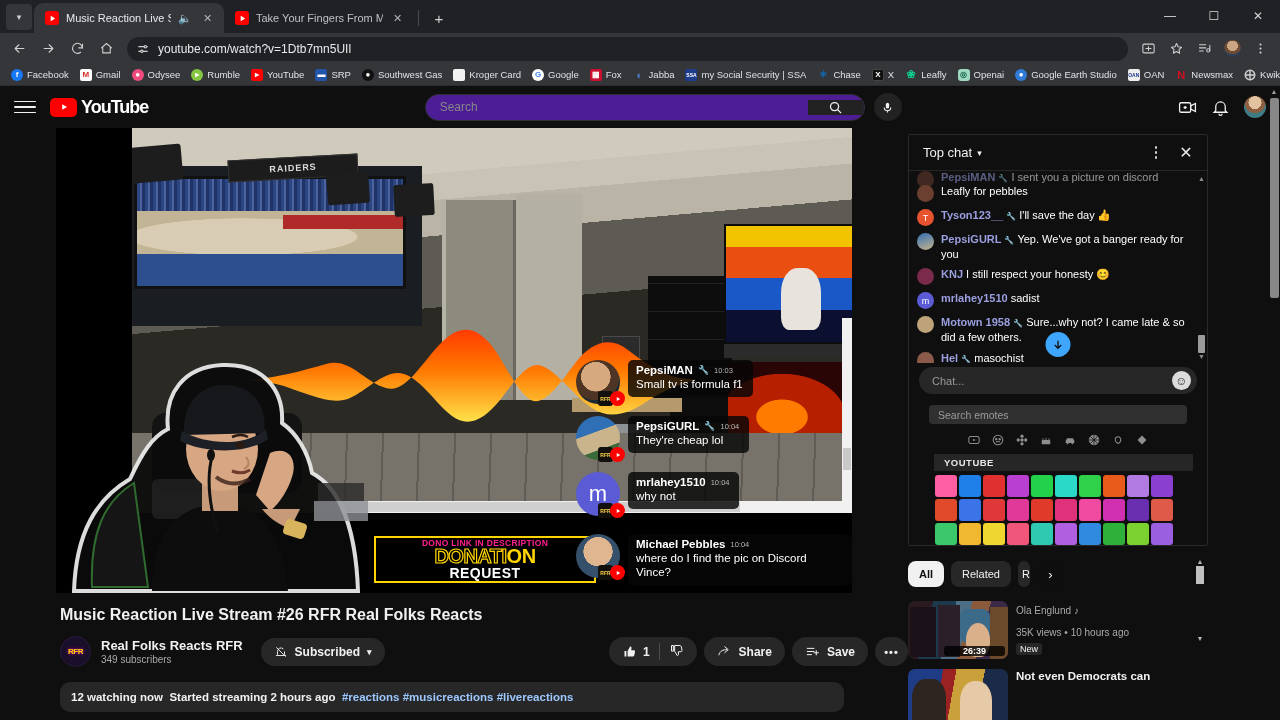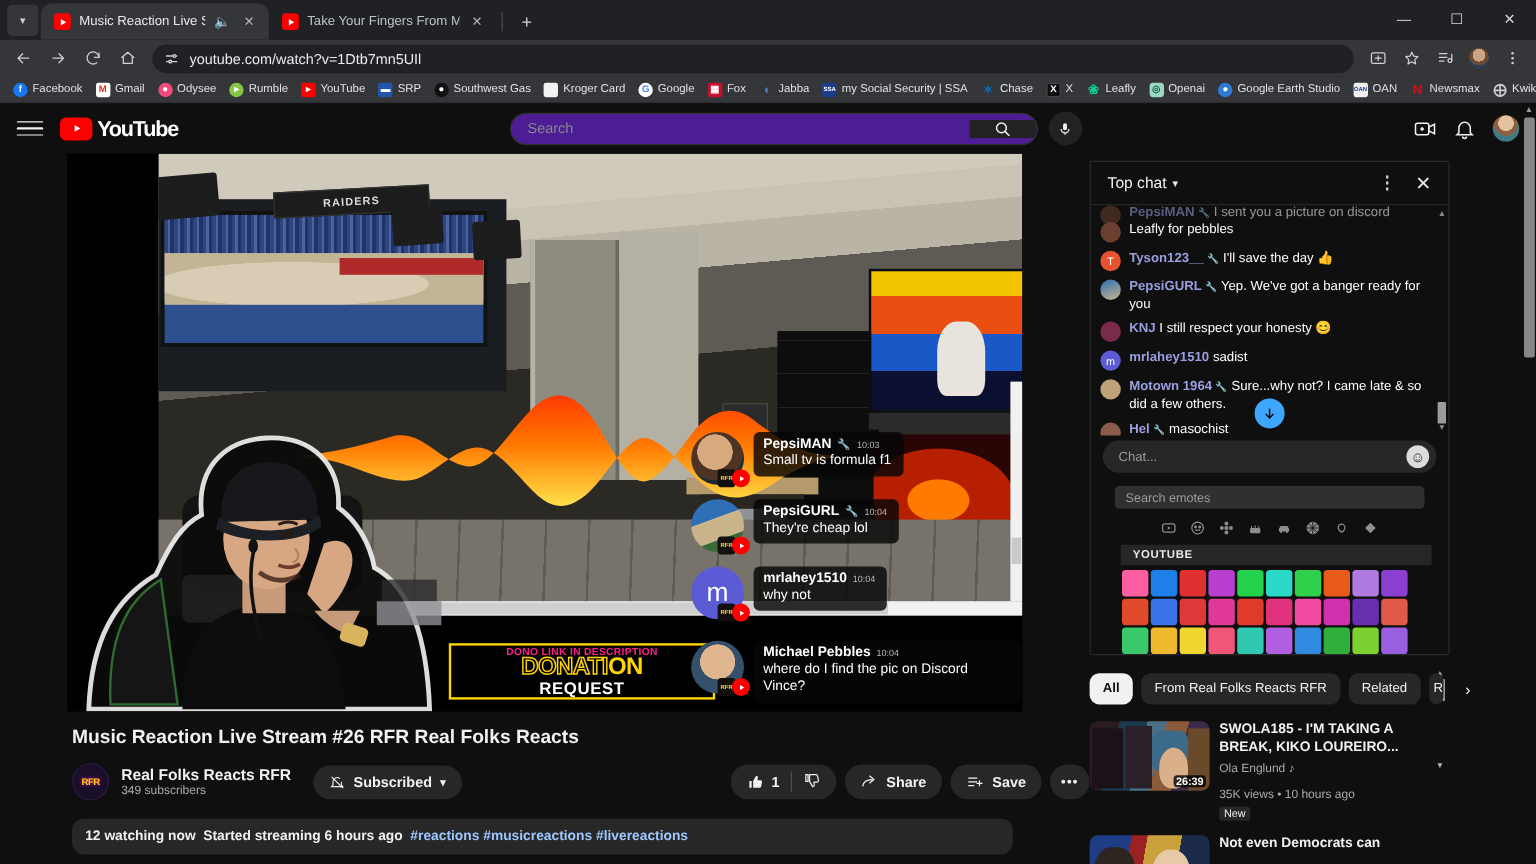--- a/index.html
+++ b/index.html
@@ -250,21 +250,21 @@
   .chips { display:flex; align-items:center; gap:7px; }
   .chip { height:26px; border-radius:8px; background:#272727; color:#f1f1f1; font-size:11px;
      display:flex;align-items:center; padding:4px 11px; white-space:nowrap; flex:none;}
   .chip.active { background:#f1f1f1; color:#0f0f0f; font-weight:bold;}
   .chip.clip { max-width:12px; overflow:hidden; padding:0 4px;}
   .chip-next { width:23px;height:23px;border-radius:50%; background:#0f0f0f; color:#f1f1f1;
      display:flex;align-items:center;justify-content:center; font-size:13px; flex:none; margin-left:2px;}
   .rvideo { display:flex; gap:8px; margin-top:14px; }
   .rthumb { width:100px; height:58px; border-radius:7px; flex:none; position:relative; overflow:hidden;}
   .rthumb .dur { position:absolute; right:3px; bottom:3px; background:rgba(0,0,0,.8); color:#fff;
-     font-size:9px; font-weight:bold; padding:0 2px; border-radius:3px;}
+     font-size:9px; font-weight:bold; padding:0 19px; border-radius:3px;}
   .rinfo { flex:1; min-width:0;}
   .rtitle { color:#f1f1f1; font-size:11.5px; font-weight:bold; line-height:1.3;
      display:-webkit-box; -webkit-line-clamp:2; -webkit-box-orient:vertical; overflow:hidden;}
   .rchan { color:#aaa; font-size:10px; margin-top:4px; display:flex; align-items:center; gap:3px;}
   .rstats { color:#aaa; font-size:10px; margin-top:11px;}
   .rnew { display:inline-block; margin-top:3px; background:#272727; color:#f1f1f1; font-size:9px;
      padding:1px 4px; border-radius:3px;}
 
   
   .pagescroll { position:absolute; right:0; top:0; width:12px; height:100%; background:#0f0f0f;}
@@ -741,21 +741,21 @@
             </div>
             <div class="pill round">
               <span style="letter-spacing:1px;font-size:11px">•••</span>
             </div>
           </div>
         </div>
 
         <div class="desc">
           <div class="line1">
             <span>12 watching now</span>&nbsp;
-            <span>Started streaming 6 hours ago</span>&nbsp;
+            <span>Started streaming 2 hours ago</span>&nbsp;
             <span class="tag">#reactions</span>
             <span class="tag">#musicreactions</span>
             <span class="tag">#livereactions</span>
           </div>
         </div>
       </div>
     </div>
 
     <div class="chatpanel">
       <div class="chat-head">
@@ -816,21 +816,21 @@
         <div class="cm">
           <span class="av" style="background:#5b5bd6">m</span>
           <span class="body">
             <span class="who">mrlahey1510</span>
             <span>sadist</span>
           </span>
         </div>
         <div class="cm">
           <span class="av" style="background:#bda27a"></span>
           <span class="body">
-            <span class="who">Motown 1964</span>
+            <span class="who">Motown 1958</span>
             <span class="wr">🔧</span>
             <span>Sure...why not? I came late &amp; so did a few others.</span>
           </span>
         </div>
         <div class="cm">
           <span class="av" style="background:#8a5a4a"></span>
           <span class="body">
             <span class="who">Hel</span>
             <span class="wr">🔧</span>
             <span>masochist</span>
@@ -958,37 +958,35 @@
 
     <div class="emo-side">
       <div class="ar-up">▲</div>
       <div class="th"></div>
       <div class="ar-dn">▼</div>
     </div>
 
     <div class="related">
       <div class="chips">
         <div class="chip active">All</div>
-        <div class="chip">From Real Folks Reacts RFR</div>
         <div class="chip">Related</div>
         <div class="chip clip">R</div>
         <div class="chip-next">›</div>
       </div>
 
       <div class="rvideo">
         <div class="rthumb" style="background:linear-gradient(105deg,#2a1b20 0 22%,#1d3a4d 22% 42%,#4c6f86 42% 56%,#8a5a3a 56% 72%,#3a2a46 72%)">
           <div style="position:absolute;left:2px;top:6px;width:26px;height:50px;background:#1b1219"></div>
           <div style="position:absolute;left:30px;top:4px;width:22px;height:52px;background:#2b2029"></div>
           <div style="position:absolute;left:52px;top:8px;width:30px;height:34px;background:#3c6b8a;border-radius:8px"></div>
           <div style="position:absolute;left:58px;top:22px;width:24px;height:34px;background:#d9b08a;border-radius:50% 50% 40% 40%"></div>
           <div style="position:absolute;left:82px;top:6px;width:18px;height:52px;background:#6a4a2a"></div>
           <div class="dur">26:39</div>
         </div>
         <div class="rinfo">
-          <div class="rtitle">SWOLA185 - I'M TAKING A BREAK, KIKO LOUREIRO...</div>
           <div class="rchan">
             <span>Ola Englund</span>
             <span>♪</span>
           </div>
           <div class="rstats">35K views  •  10 hours ago</div>
           <div class="rnew">New</div>
         </div>
       </div>
 
       <div class="rvideo" style="margin-top:10px">

